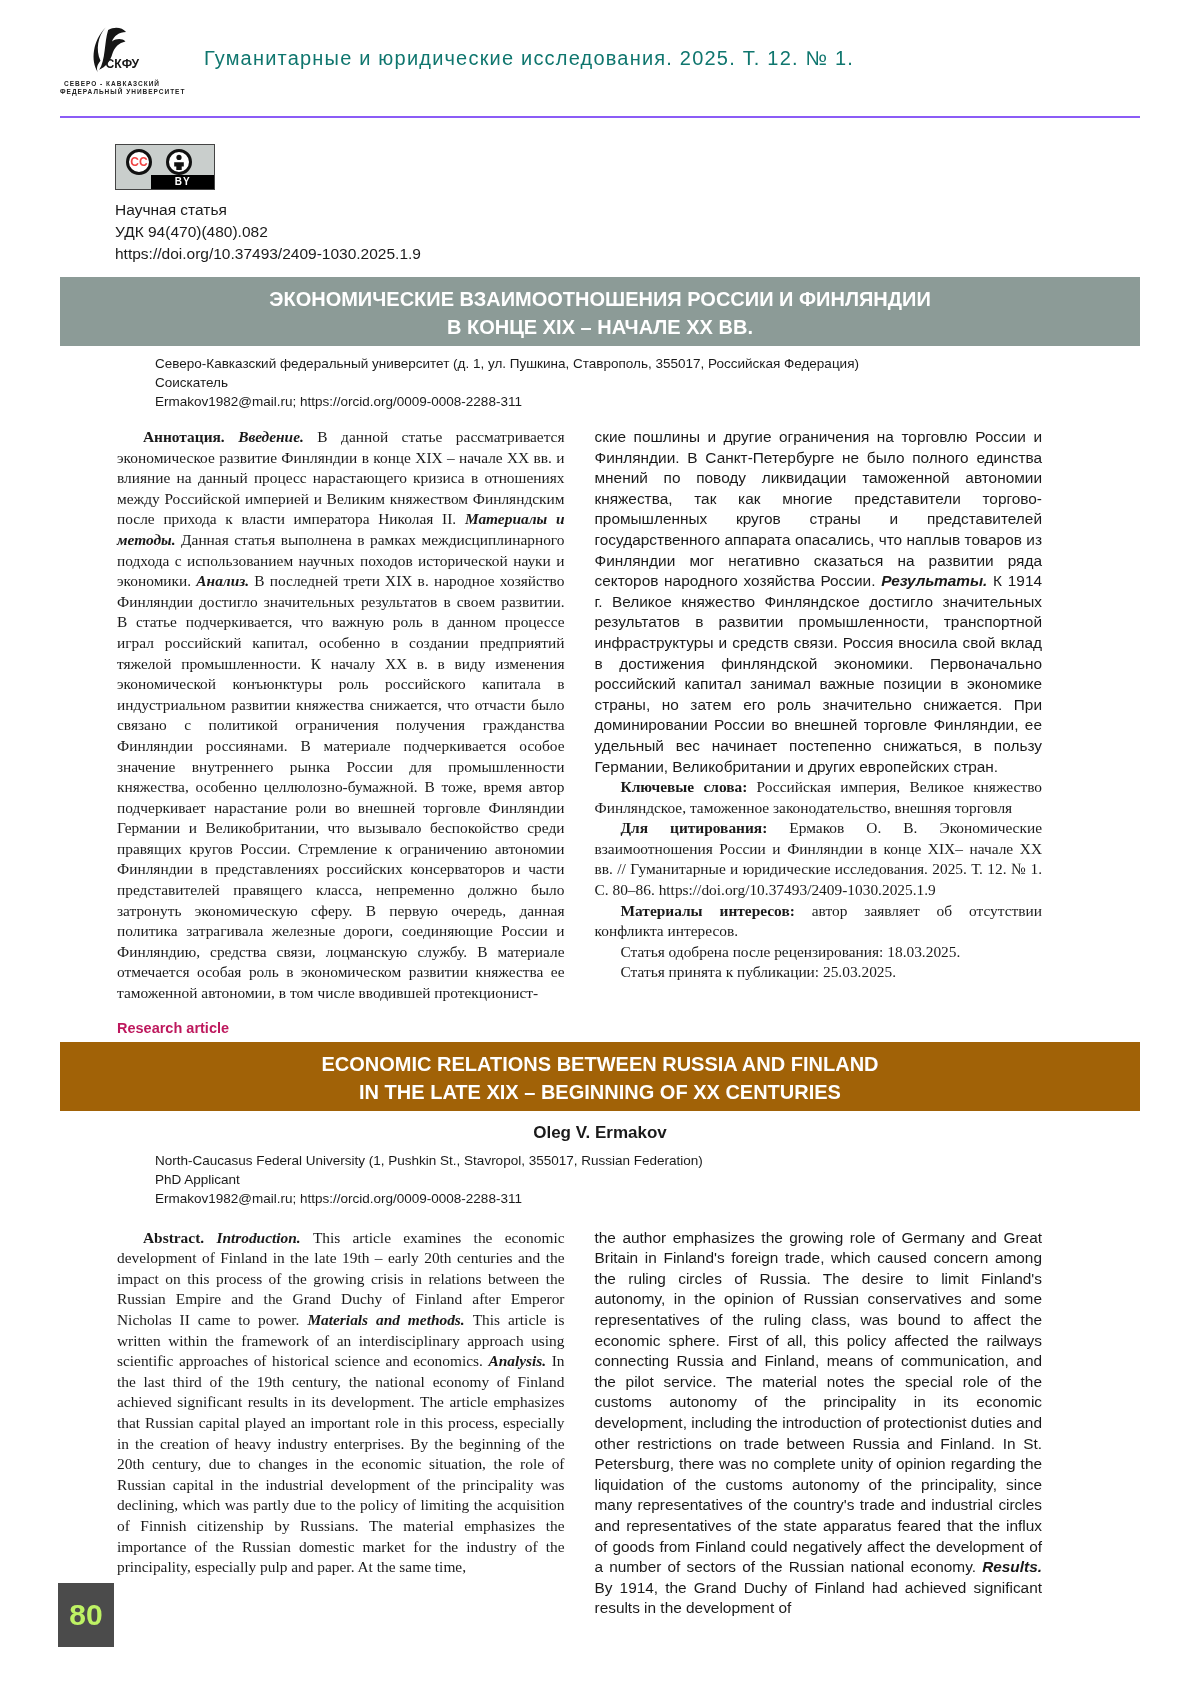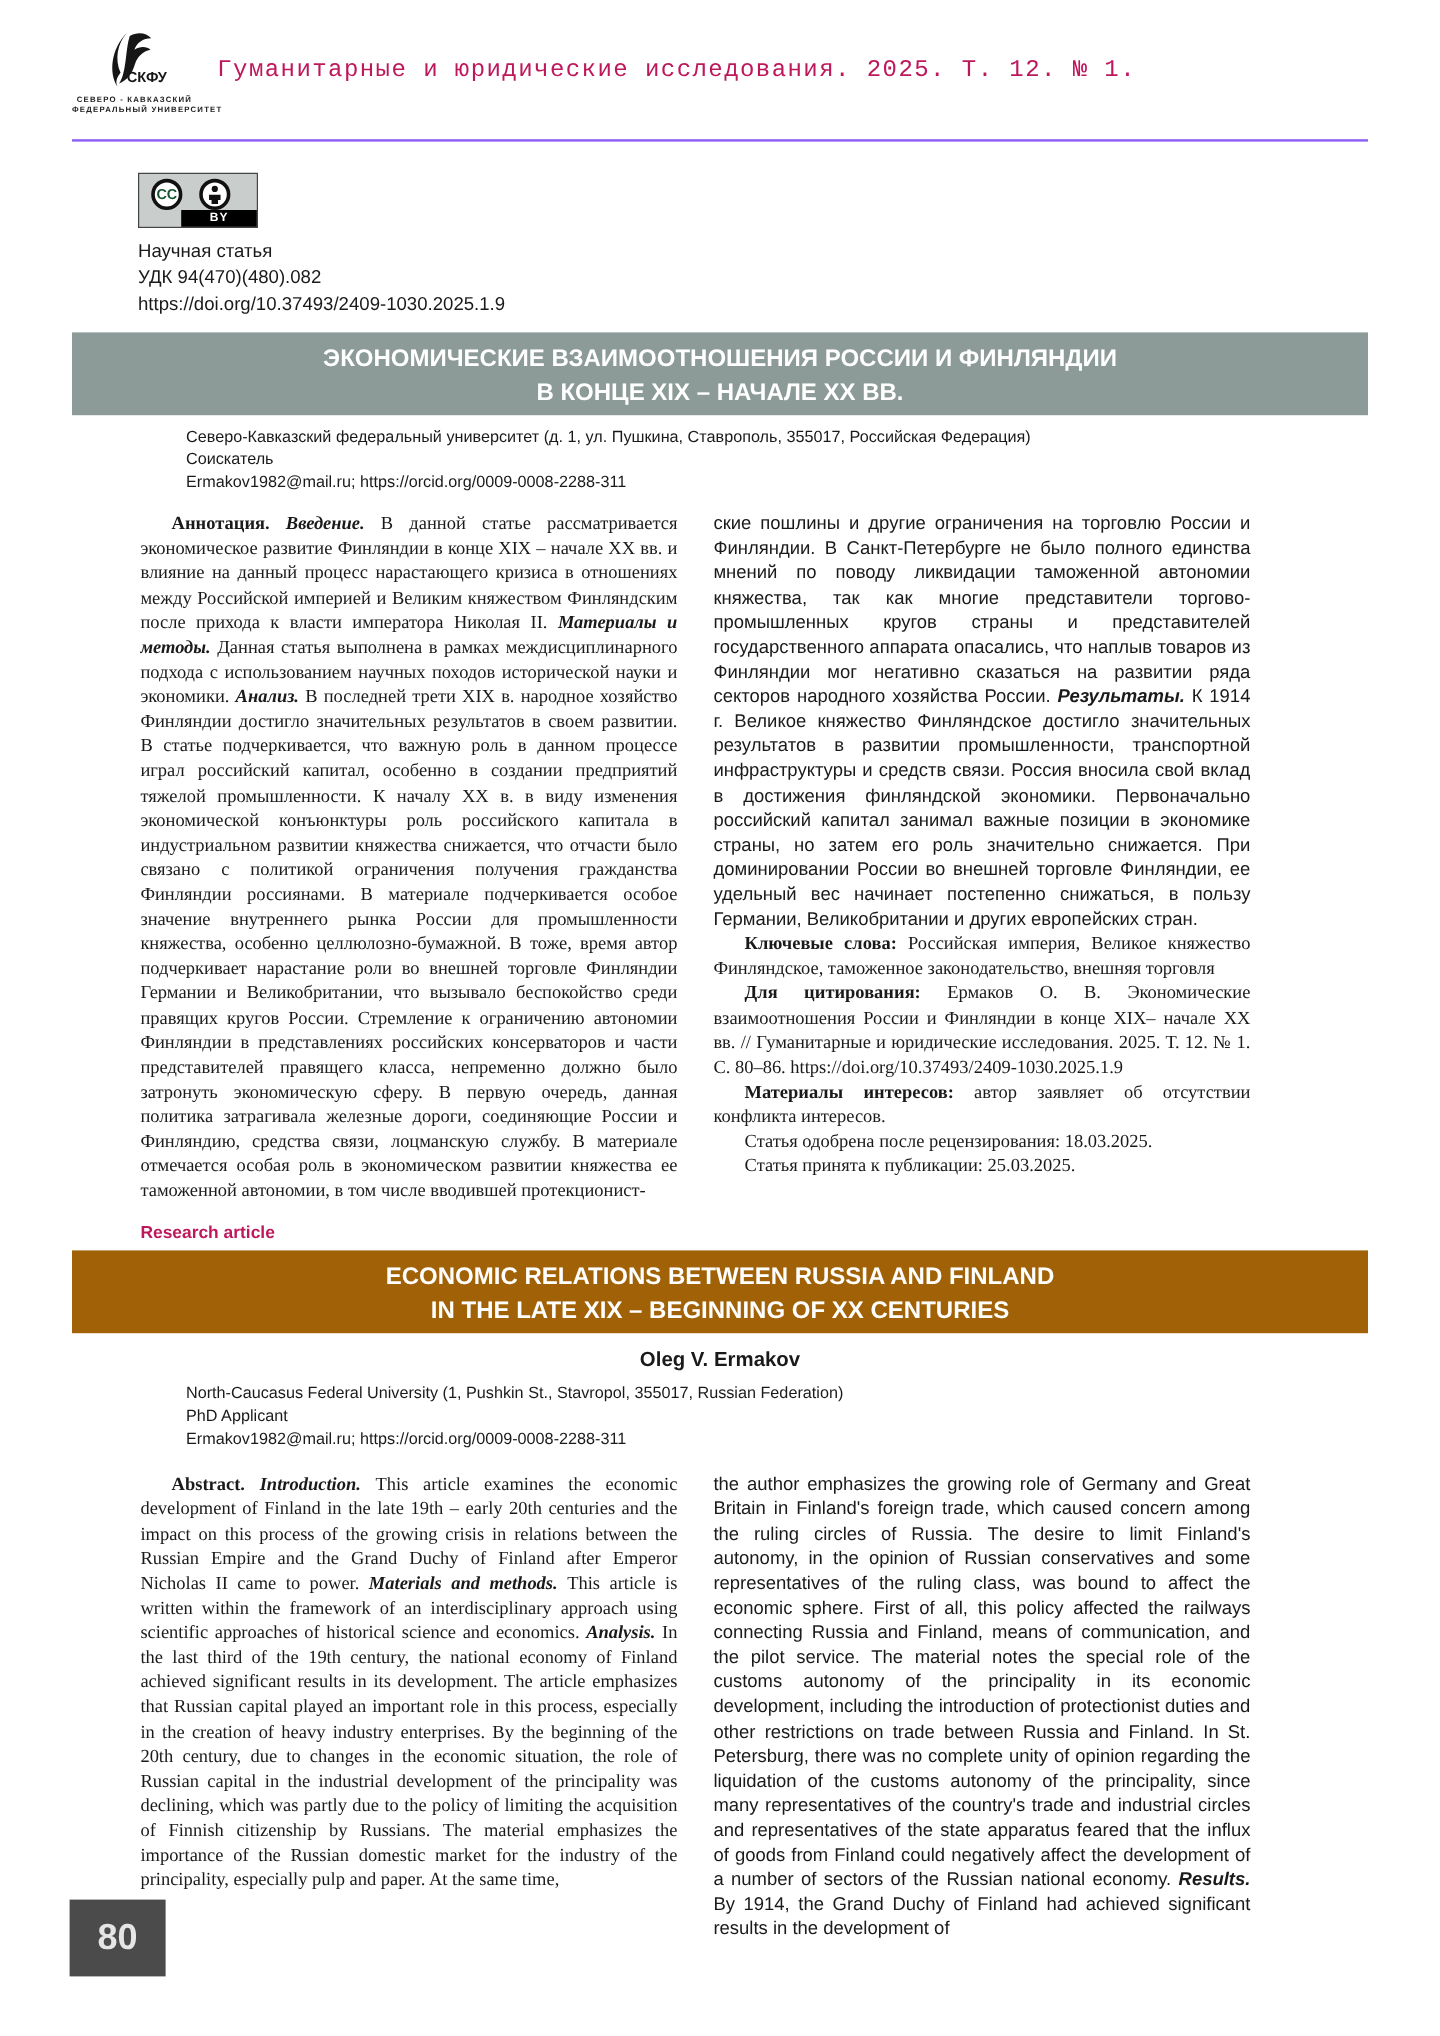--- a/index.html
+++ b/index.html
@@ -7,49 +7,49 @@
     width:1200px;height:1697px;background:#ffffff;position:relative;
     font-family:"Liberation Sans", sans-serif;color:#1a1a1a;overflow:hidden;
   }
   .page{padding:0 60px;}
 
   
   .header{display:flex;align-items:center;height:116px;border-bottom:2px solid #8b5cf6;}
   .logo{width:104px;flex:0 0 auto;text-align:center;margin-top:6px;}
   .logo svg{display:block;margin:0 auto;}
   .logo-sub{font-size:6.5px;letter-spacing:1px;font-weight:bold;color:#222;line-height:8px;white-space:nowrap;}
-  .journal-title{font-size:20px;letter-spacing:1.2px;margin-left:17px;color:#be185d;font-family:Liberation Mono, monospace;}
+  .journal-title{font-size:20px;letter-spacing:1.2px;margin-left:40px;color:#0f766e;}
 
   
   .meta-section{margin:26px 0 0 55px;}
   .cc-badge{width:98px;height:44px;background:#c9cecc;border:1px solid #444;position:relative;}
   .cc-icons{display:flex;gap:14px;padding:4px 0 0 10px;}
   .cc-circle{width:26px;height:26px;border-radius:50%;background:#fff;border:3px solid #111;
-    display:flex;align-items:center;justify-content:center;font-weight:bold;font-size:12px;color:#14532d;box-sizing:border-box;}
+    display:flex;align-items:center;justify-content:center;font-weight:bold;font-size:12px;color:#ef4444;box-sizing:border-box;}
   .cc-bar{position:absolute;right:0;bottom:0;width:64%;height:14px;background:#000;color:#fff;
     font-size:10px;font-weight:bold;text-align:center;line-height:14px;letter-spacing:1px;}
   .meta-lines{margin-top:9px;font-size:15.5px;line-height:22px;}
 
   
   .banner{color:#fff;text-align:center;font-weight:bold;font-size:20px;line-height:28px;
     padding:8px 0 5px;margin-top:12px;}
   .author-line{text-align:center;font-weight:bold;font-size:18px;margin:12px 0 4px;}
   .affiliation{margin:8px 0 0 95px;font-size:13.5px;line-height:19px;}
 
   
   .text-wrap{margin-left:57px;margin-right:98px;}
   .cols{display:flex;gap:30px;margin-top:16px;}
   .col{flex:1 1 0;font-size:15.4px;line-height:20.6px;text-align:justify;}
   .para{margin:0;}
   .para.ind{text-indent:26px;font-family:Liberation Serif, serif;}
   .seg-b{font-weight:bold;}
   .seg-bi{font-weight:bold;font-style:italic;}
 
   .research-label{margin:16px 0 0 57px;font-size:14.5px;font-weight:bold;color:#be185d;}
-  .page-box{position:absolute;left:58px;top:1583px;width:80px;height:64px;color:#e5e5e5;
+  .page-box{position:absolute;left:58px;top:1583px;width:56px;height:64px;color:#bef264;
     display:flex;align-items:center;justify-content:center;font-size:30px;font-weight:bold;}
 </style>
 </head>
 <body>
 
 <div class="page">
 
   <div class="header">
     <div class="logo">
       <svg width="64" height="54" viewBox="0 0 100 84">

